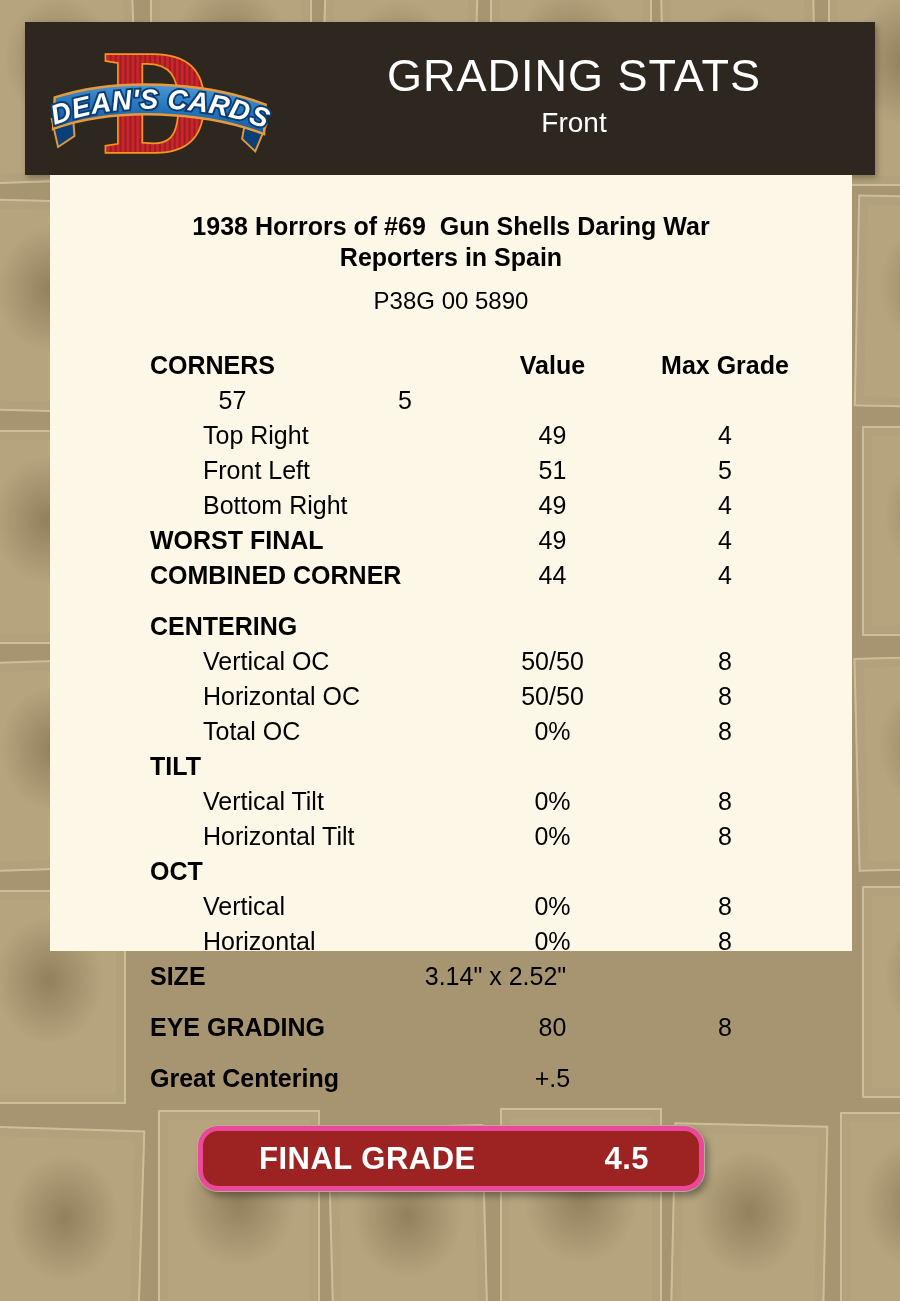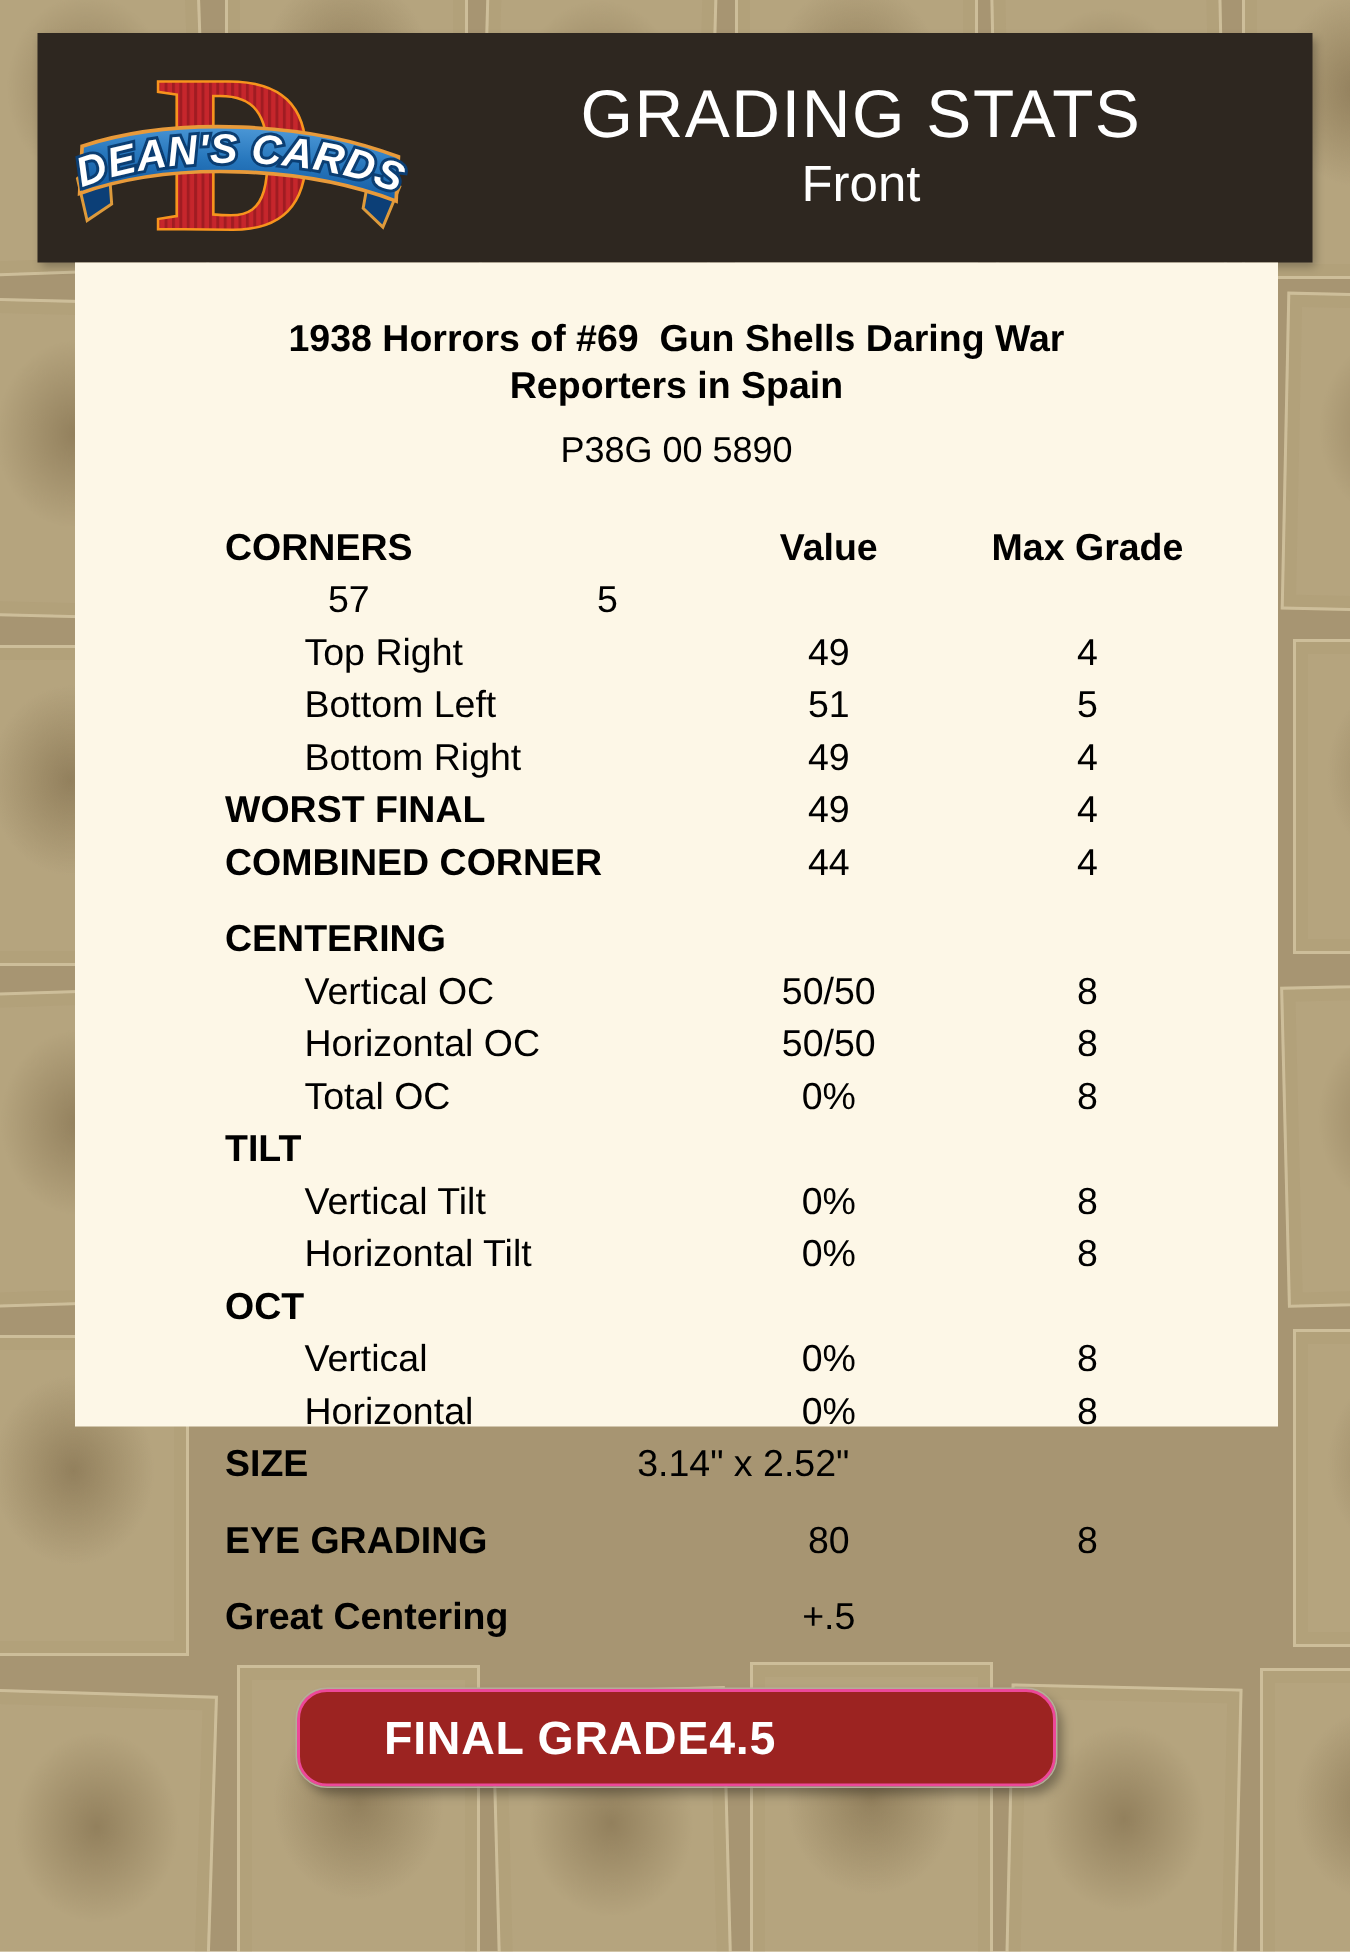--- a/index.html
+++ b/index.html
@@ -45,21 +45,21 @@
   .logo{flex:0 0 auto;margin-left:20px;width:228px;height:138px;}
   .dletter{
     font-family:"Liberation Serif", serif;font-weight:bold;
   }
   .ribbon-text{
     font-family:"Liberation Sans", sans-serif;font-weight:bold;font-style:italic;
     letter-spacing:0.5px;
   }
   .header-text{flex:1 1 auto;text-align:center;color:#ffffff;transform:translateY(-2px);}
   .header-title{font-size:45px;line-height:52px;letter-spacing:1px;}
-  .header-subtitle{font-size:34px;line-height:42px;}
+  .header-subtitle{font-size:28px;line-height:42px;}
 
   .panel{
     position:absolute;left:50px;top:175px;width:802px;height:776px;
     background:#fdf7e7;color:#000;
   }
   .card-title{
     margin:36px auto 0;width:680px;text-align:center;
     font-size:25px;font-weight:bold;line-height:31px;white-space:pre-wrap;
   }
   .card-code{margin-top:13px;text-align:center;font-size:24px;line-height:30px;}
@@ -72,24 +72,24 @@
   .row.head .lbl,.row.head .val,.row.head .max{font-weight:bold;}
   .row.section .lbl{font-weight:bold;}
   .row.item .lbl{padding-left:53px;box-sizing:border-box;}
   .row.gap{margin-top:16px;}
   .row.size .val{transform:translateX(-57px);}
 
   .final{
     margin:30px auto 0;box-sizing:border-box;
     width:506px;height:65px;
     background:#9c2321;
-    border:2px solid #ec4899;border-radius:20px;
+    border:5px solid #ec4899;border-radius:20px;
     outline:1px solid #b5ac9a;
     box-shadow:4px 5px 7px rgba(0,0,0,0.35);
-    display:flex;align-items:center;justify-content:flex-start;
+    display:flex;align-items:center;justify-content:space-between;
     padding:0 50px 0 56px;
     color:#ffffff;font-weight:bold;font-size:31px;letter-spacing:0.5px;
   }
 </style>
 </head>
 <body>
 
 <div>
   <div class="bgc c1"></div>
   <div class="bgc c2"></div>
@@ -158,21 +158,21 @@
     <div class="row item">
       <span class="val">57</span>
       <span class="max">5</span>
     </div>
     <div class="row item">
       <span class="lbl">Top Right</span>
       <span class="val">49</span>
       <span class="max">4</span>
     </div>
     <div class="row item">
-      <span class="lbl">Bottom Left</span>
+      <span class="lbl">Front Left</span>
       <span class="val">51</span>
       <span class="max">5</span>
     </div>
     <div class="row item">
       <span class="lbl">Bottom Right</span>
       <span class="val">49</span>
       <span class="max">4</span>
     </div>
     <div class="row section">
       <span class="lbl">WORST FINAL</span>

